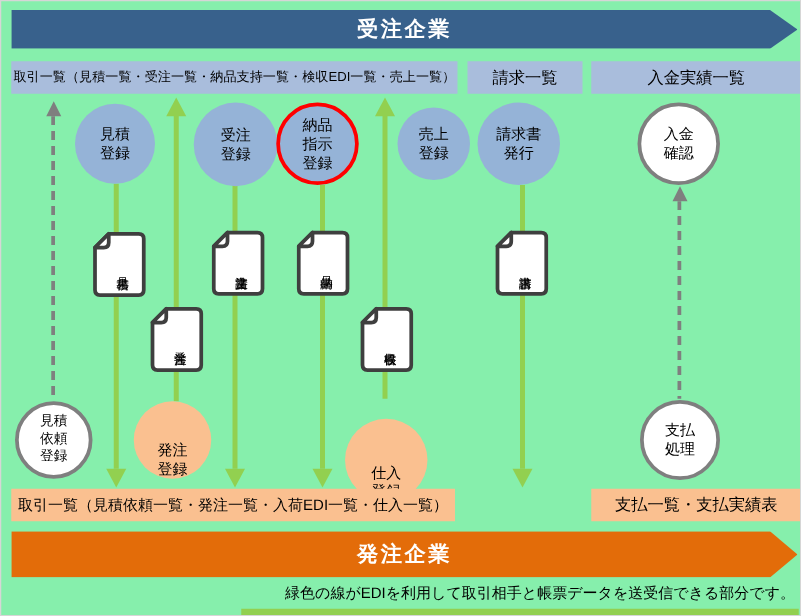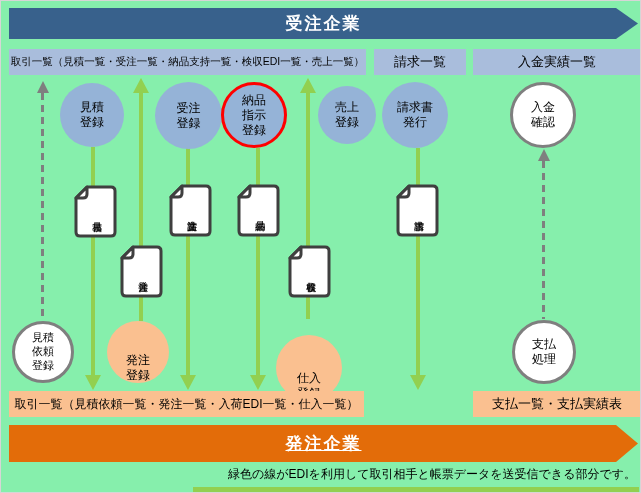--- a/index.html
+++ b/index.html
@@ -8,21 +8,21 @@
     border:1px solid #d6d6d6;box-sizing:border-box;overflow:hidden;
     font-family:"Liberation Sans","DejaVu Sans",sans-serif;color:#000;
   }
   
   .banner{
     position:absolute;left:8px;width:629px;display:flex;align-items:center;justify-content:center;
     color:#fff;font-weight:bold;font-size:17px;letter-spacing:2px;
     clip-path:polygon(0 0,96.5% 0,100% 50%,96.5% 100%,0 100%);
   }
   .banner-top{top:7px;height:31px;background:#38618C;}
-  .banner-bottom{top:424px;height:37px;background:#E36C09;text-decoration:underline;}
+  .banner-bottom{top:424px;height:37px;background:#E36C09;}
   
   .box{
     position:absolute;height:26px;display:flex;align-items:center;justify-content:center;
     text-align:center;box-sizing:border-box;white-space:nowrap;
   }
   .box.blue{background:#A9BDDC;}
   .box.orange{background:#FAC090;}
   
   .circle{
     position:absolute;border-radius:50%;display:flex;align-items:center;justify-content:center;

